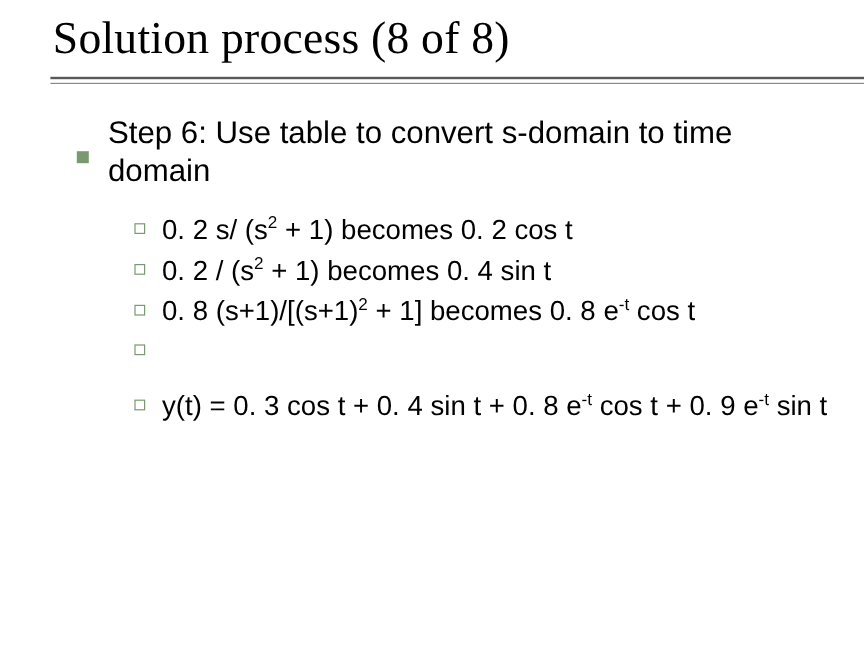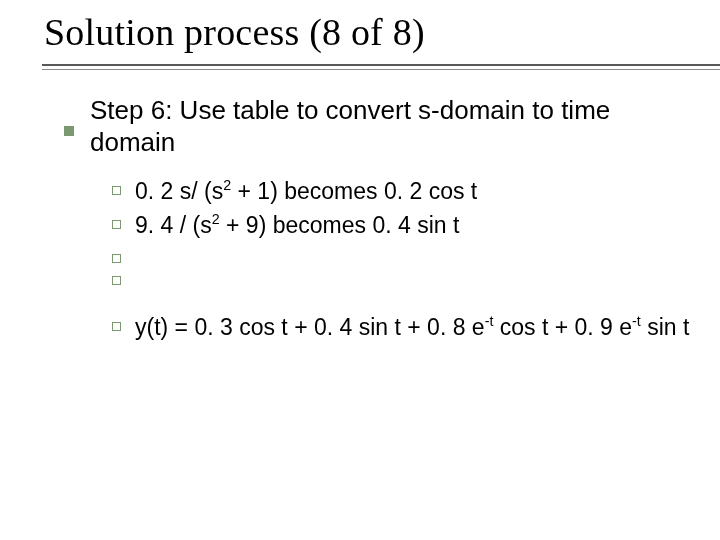--- a/index.html
+++ b/index.html
@@ -119,26 +119,29 @@
       <div class="lvl2">
         <div class="bullet-open"></div>
         <div class="lvl2-text">
           <span>0. 2 s/ (s</span><sup>2</sup><span> + 1) becomes 0. 2 cos t</span>
         </div>
       </div>
 
       <div class="lvl2">
         <div class="bullet-open"></div>
         <div class="lvl2-text">
-          <span>9. 4  / (s</span><sup>2</sup><span> + 9) becomes 0. 4 sin t</span>
+          <span>0. 2  / (s</span><sup>2</sup><span> + 1) becomes 0. 4 sin t</span>
         </div>
       </div>
 
       <div class="lvl2">
         <div class="bullet-open"></div>
+        <div class="lvl2-text">
+          <span>0. 8 (s+1)/[(s+1)</span><sup>2</sup><span> + 1]  becomes 0. 8 e</span><sup>-t</sup><span> cos t</span>
+        </div>
       </div>
 
       <div class="lvl2">
         <div class="bullet-open"></div>
       </div>
 
       <div class="gap"></div>
 
       <div class="lvl2">
         <div class="bullet-open"></div>

